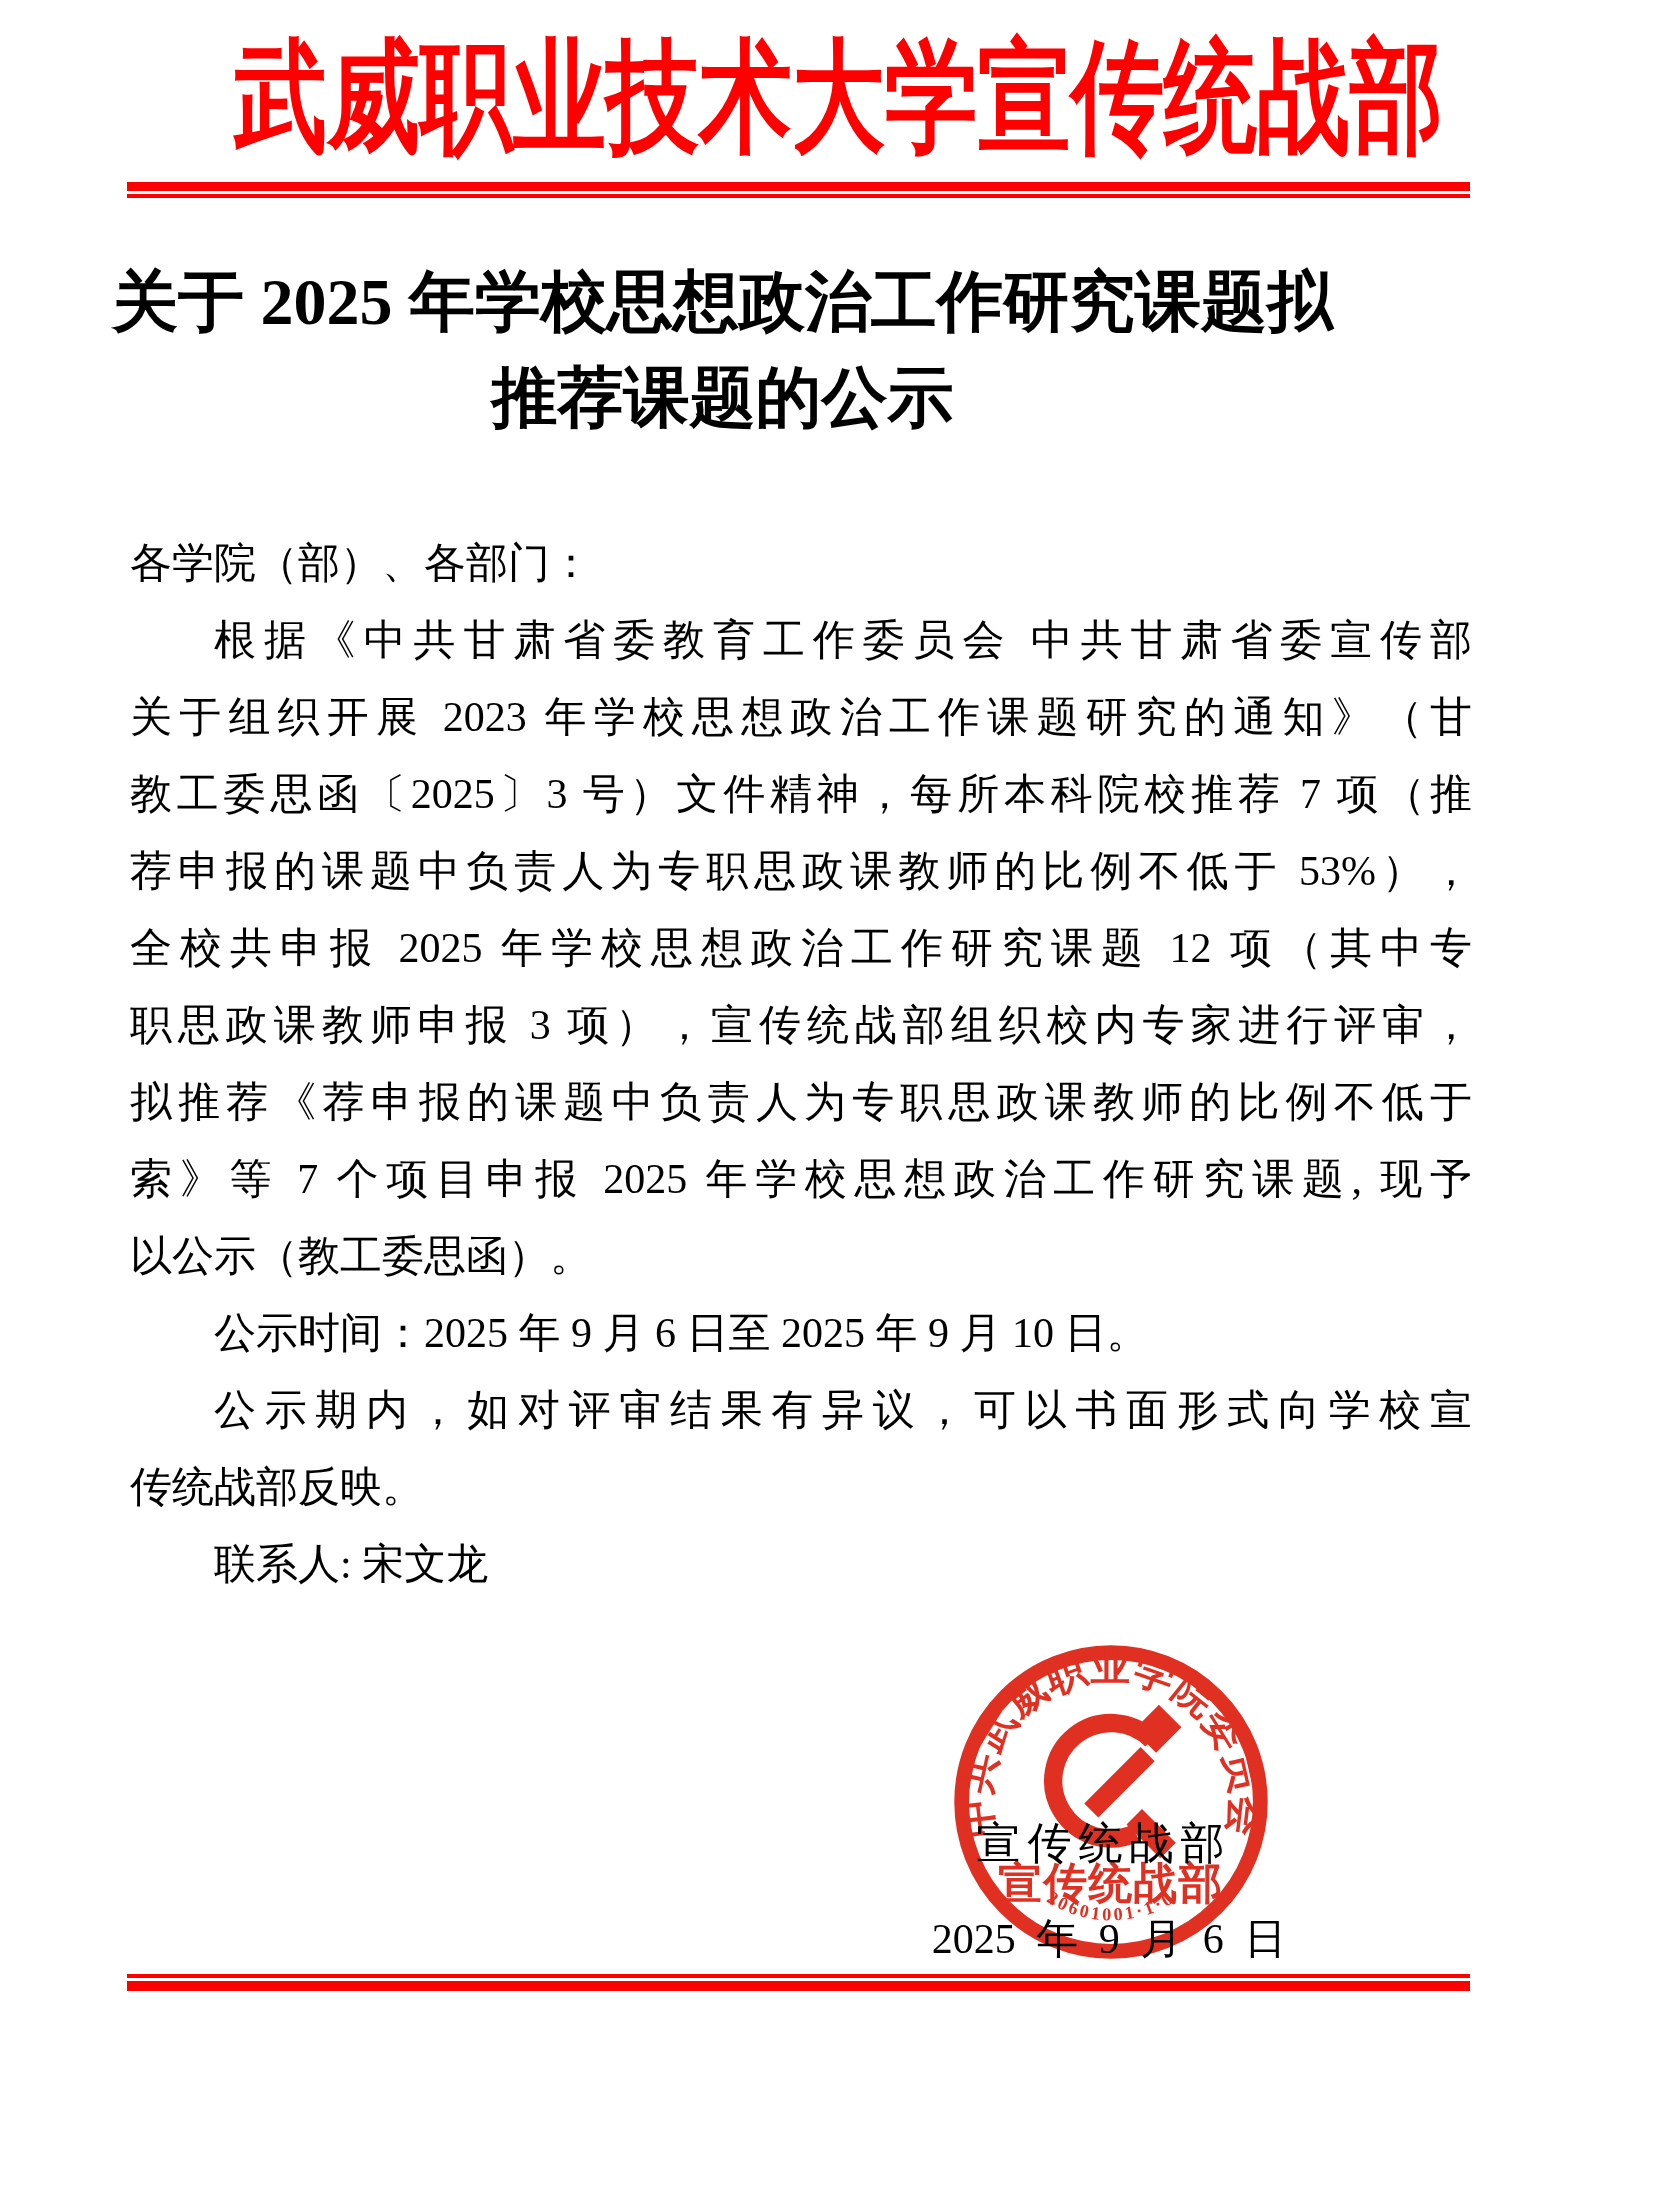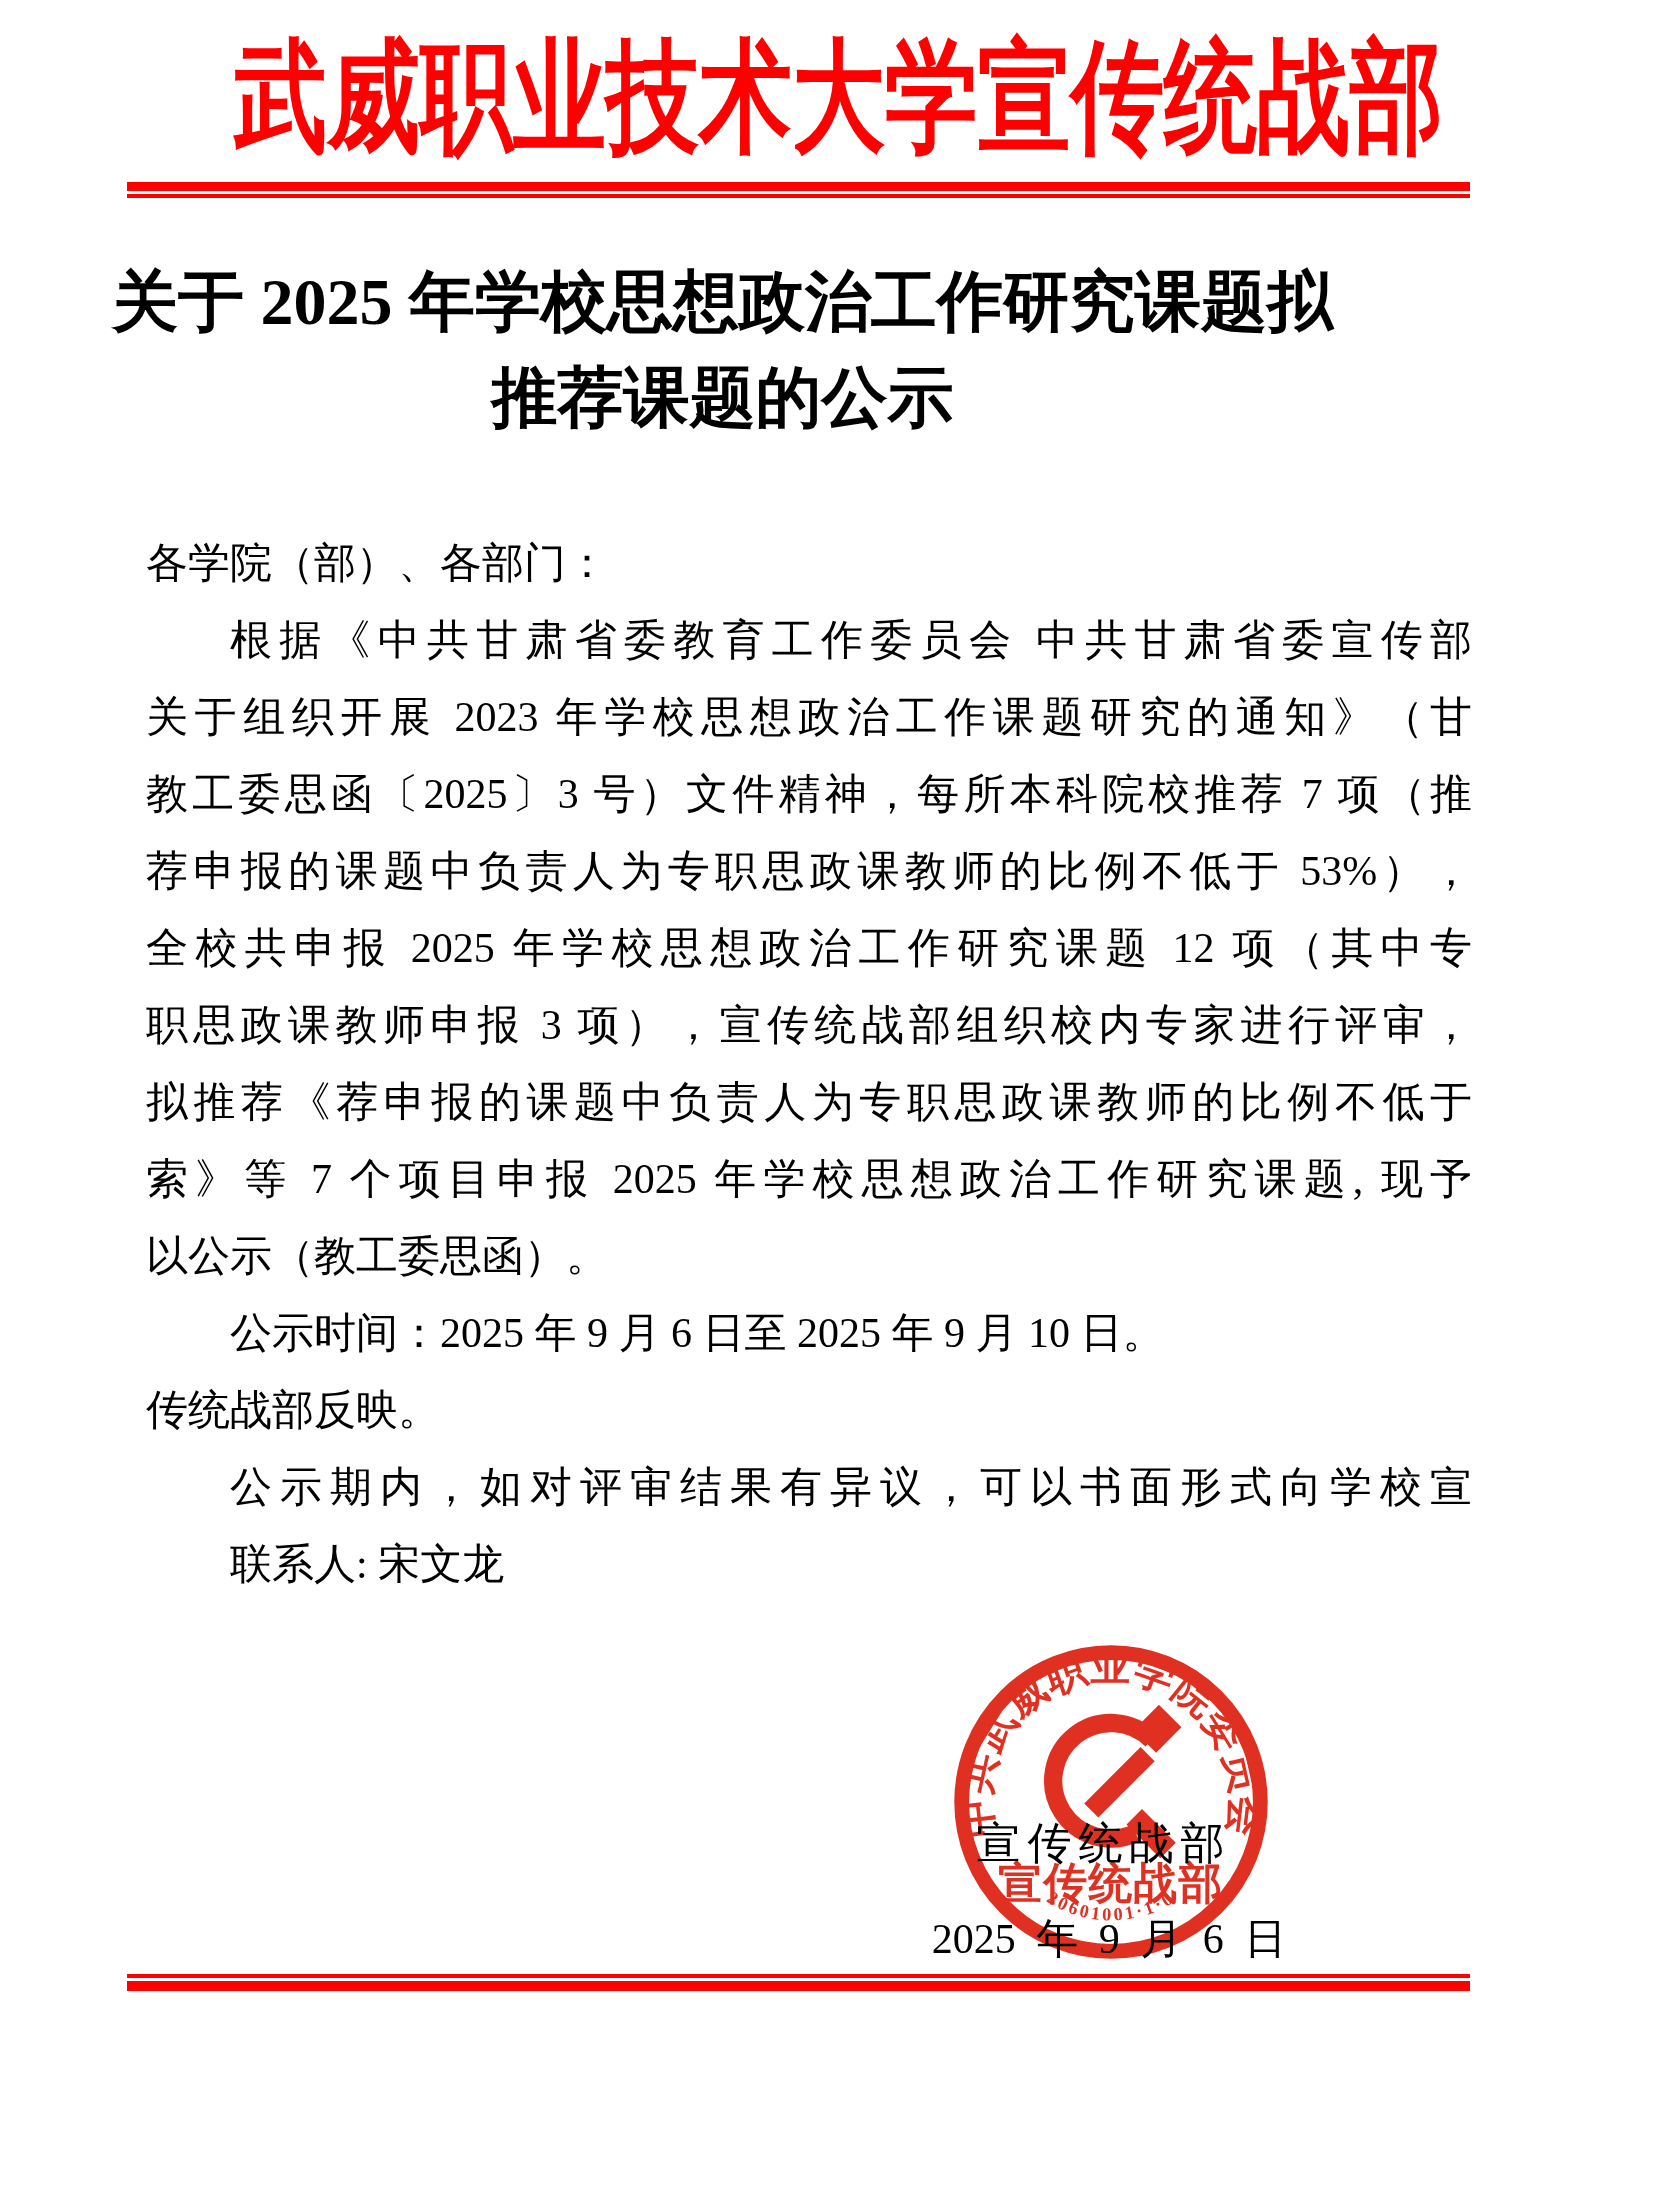--- a/index.html
+++ b/index.html
@@ -34,21 +34,20 @@
     color:var(--ink);
   }
   .body-text{
     position:absolute;top:525px;left:130px;width:1342px;
     font-size:42px;line-height:77px;
   }
   .body-text .line{
     text-align:justify;text-align-last:left;
     text-justify:inter-character;
     min-height:77px;
-    margin-left:16px;
   }
   .body-text .line.fill{text-align-last:justify;}
   .body-text .line.indent{text-indent:2em;}
   .seal{
     position:absolute;left:949px;top:1640px;width:324px;height:324px;
     z-index:1;opacity:0.95;color:var(--seal-red);
   }
   .seal svg{display:block;width:324px;height:324px;
     font-family:"Liberation Serif","DejaVu Serif",serif;}
   .sig-dept{
@@ -78,22 +77,22 @@
     <div class="line indent fill">根据《中共甘肃省委教育工作委员会 中共甘肃省委宣传部</div>
     <div class="line fill">关于组织开展 2023 年学校思想政治工作课题研究的通知》（甘</div>
     <div class="line fill">教工委思函〔2025〕3 号）文件精神，每所本科院校推荐 7 项（推</div>
     <div class="line fill">荐申报的课题中负责人为专职思政课教师的比例不低于 53%），</div>
     <div class="line fill">全校共申报 2025 年学校思想政治工作研究课题 12 项（其中专</div>
     <div class="line fill">职思政课教师申报 3 项），宣传统战部组织校内专家进行评审，</div>
     <div class="line fill">拟推荐《荐申报的课题中负责人为专职思政课教师的比例不低于</div>
     <div class="line fill">索》等 7 个项目申报 2025 年学校思想政治工作研究课题, 现予</div>
     <div class="line">以公示（教工委思函）。</div>
     <div class="line indent">公示时间：2025 年 9 月 6 日至 2025 年 9 月 10 日。</div>
+    <div class="line indent fill">公示期内，如对评审结果有异议，可以书面形式向学校宣</div>
     <div class="line">传统战部反映。</div>
-    <div class="line indent fill">公示期内，如对评审结果有异议，可以书面形式向学校宣</div>
     <div class="line indent">联系人: 宋文龙</div>
   </div>
 
 <div class="seal">
   <svg viewBox="0 0 460 460">
     <defs>
       <path id="arcT" d="M 70 292 A 172 172 0 1 1 390 292" fill="none"></path>
       <path id="arcB" d="M 134 368 A 168 168 0 0 0 326 368" fill="none"></path>
     </defs>
     <circle cx="230" cy="230" r="212" fill="none" stroke="currentColor" stroke-width="21"></circle>

